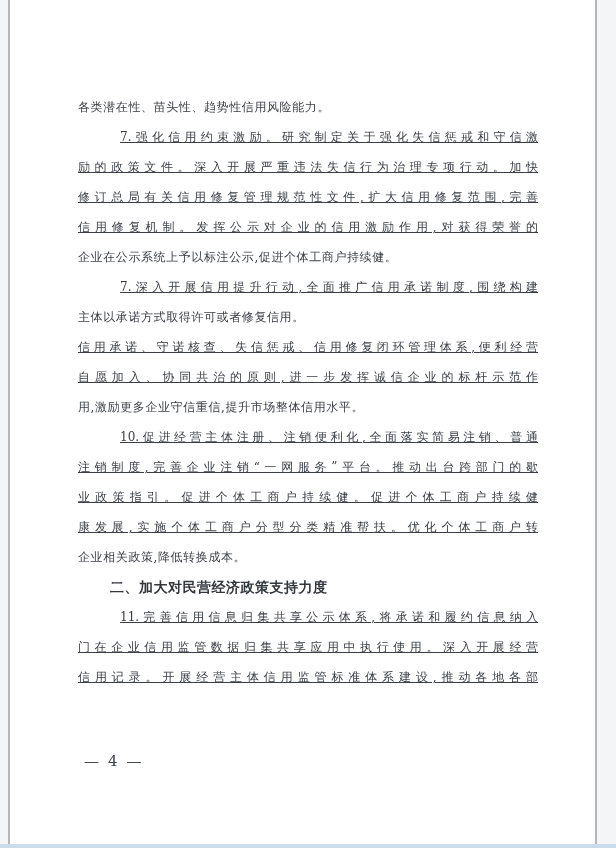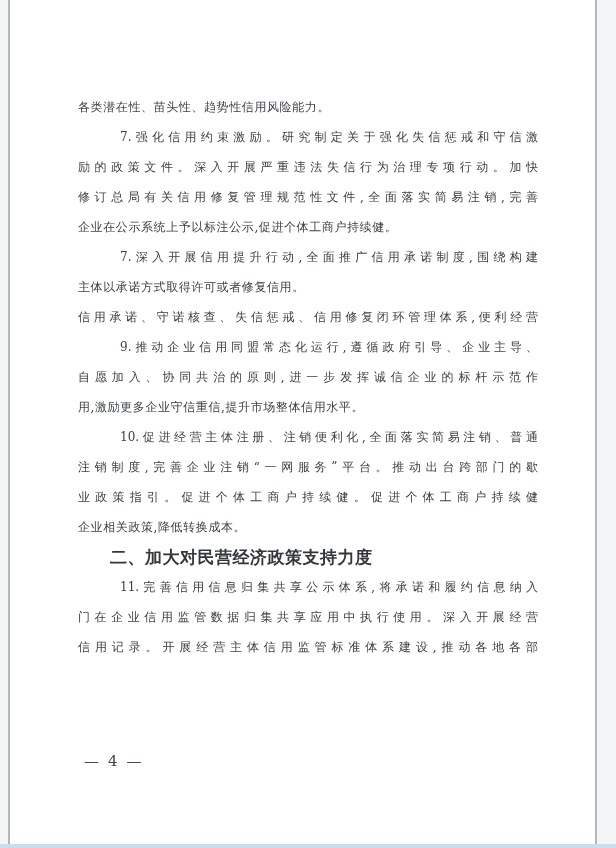--- a/index.html
+++ b/index.html
@@ -45,31 +45,32 @@
     font-size: 12px;
     color: #3b3f45;
     letter-spacing: 0.3px;
     white-space: nowrap;
   }
   .line.justify {
     white-space: normal;
     text-align: justify;
     text-align-last: justify;
     letter-spacing: 0;
+    text-decoration: underline;
   }
   .line.indent {
     padding-left: 42px;
   }
   .line.end {
     letter-spacing: 0.6px;
   }
   .line.heading {
     font-family: "DejaVu Sans", sans-serif;
     font-weight: bold;
-    font-size: 17px;
+    font-size: 14px;
     padding-left: 32px;
     letter-spacing: 0.5px;
     color: #33373c;
   }
   .page-num {
     position: absolute;
     left: 74px;
     top: 750px;
     height: 22px;
     line-height: 22px;
@@ -81,31 +82,32 @@
   }
 </style>
 </head>
 <body>
 
 <div class="page">
   <div class="content">
     <div class="line end">各类潜在性、苗头性、趋势性信用风险能力。</div>
     <div class="line justify indent">7.强化信用约束激励。研究制定关于强化失信惩戒和守信激</div>
     <div class="line justify">励的政策文件。深入开展严重违法失信行为治理专项行动。加快</div>
-    <div class="line justify">修订总局有关信用修复管理规范性文件,全面落实简易注销,完善</div>
+    <div class="line justify">修订总局有关信用修复管理规范性文件,扩大信用修复范围,完善</div>
+    <div class="line justify">信用修复机制。发挥公示对企业的信用激励作用,对获得荣誉的</div>
     <div class="line end">企业在公示系统上予以标注公示,促进个体工商户持续健。</div>
     <div class="line justify indent">7.深入开展信用提升行动,全面推广信用承诺制度,围绕构建</div>
     <div class="line end">主体以承诺方式取得许可或者修复信用。</div>
     <div class="line justify">信用承诺、守诺核查、失信惩戒、信用修复闭环管理体系,便利经营</div>
-    <div class="line justify indent">9.推动企业信用同盟常态化运行,遵循政府引导、企业主导、</div>
     <div class="line justify">自愿加入、协同共治的原则,进一步发挥诚信企业的标杆示范作</div>
     <div class="line end">用,激励更多企业守信重信,提升市场整体信用水平。</div>
     <div class="line justify indent">10.促进经营主体注册、注销便利化,全面落实简易注销、普通</div>
     <div class="line justify">注销制度,完善企业注销“一网服务”平台。推动出台跨部门的歇</div>
     <div class="line justify">业政策指引。促进个体工商户持续健。促进个体工商户持续健</div>
+    <div class="line justify">康发展,实施个体工商户分型分类精准帮扶。优化个体工商户转</div>
     <div class="line end">企业相关政策,降低转换成本。</div>
     <div class="line heading">二、加大对民营经济政策支持力度</div>
     <div class="line justify indent">11.完善信用信息归集共享公示体系,将承诺和履约信息纳入</div>
     <div class="line justify">门在企业信用监管数据归集共享应用中执行使用。深入开展经营</div>
     <div class="line justify">信用记录。开展经营主体信用监管标准体系建设,推动各地各部</div>
   </div>
 
   <div class="page-num">
     <span>—</span><span class="num">4</span><span>—</span>
   </div>

